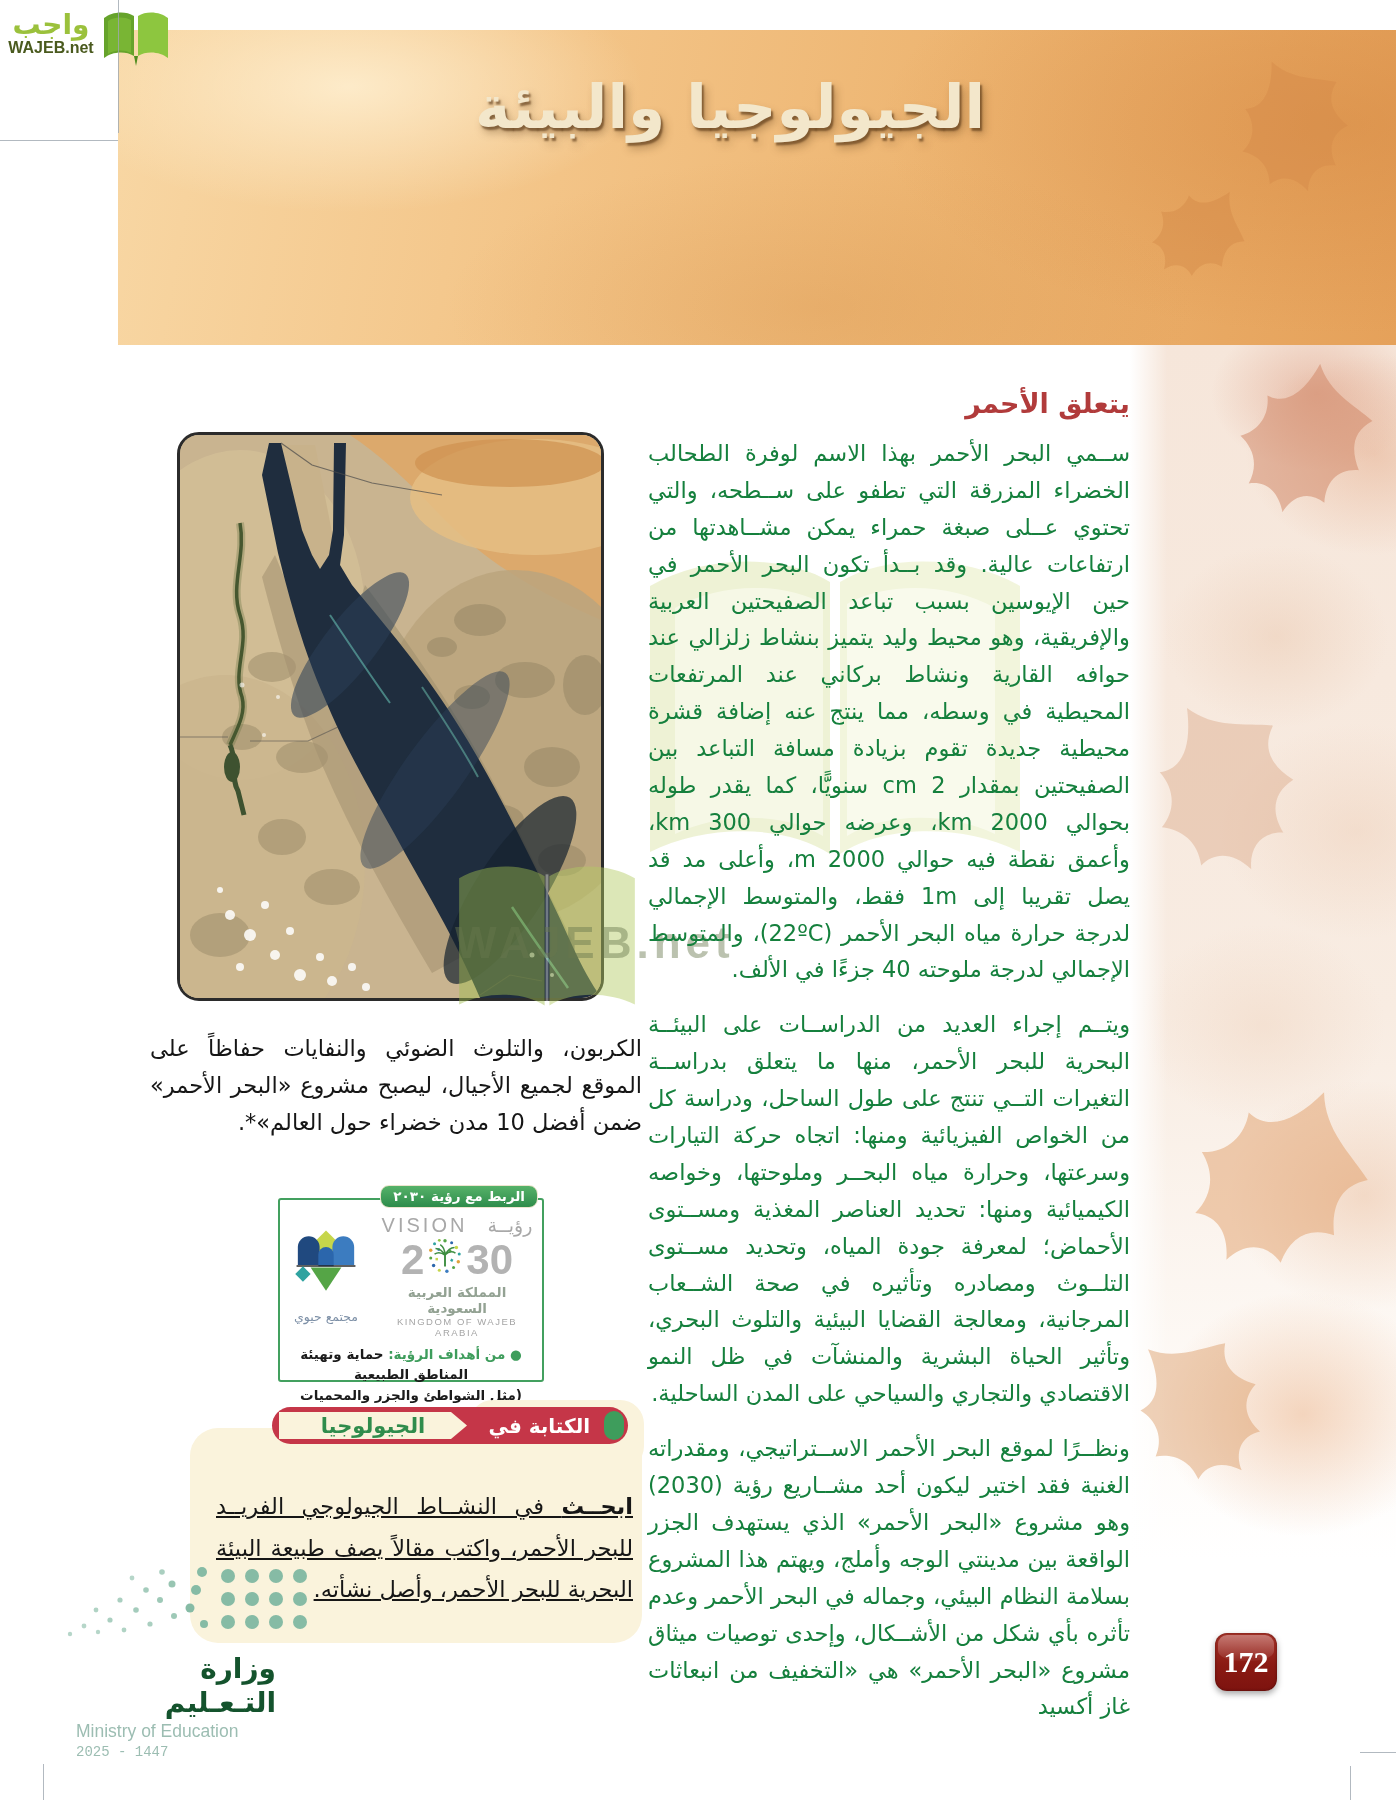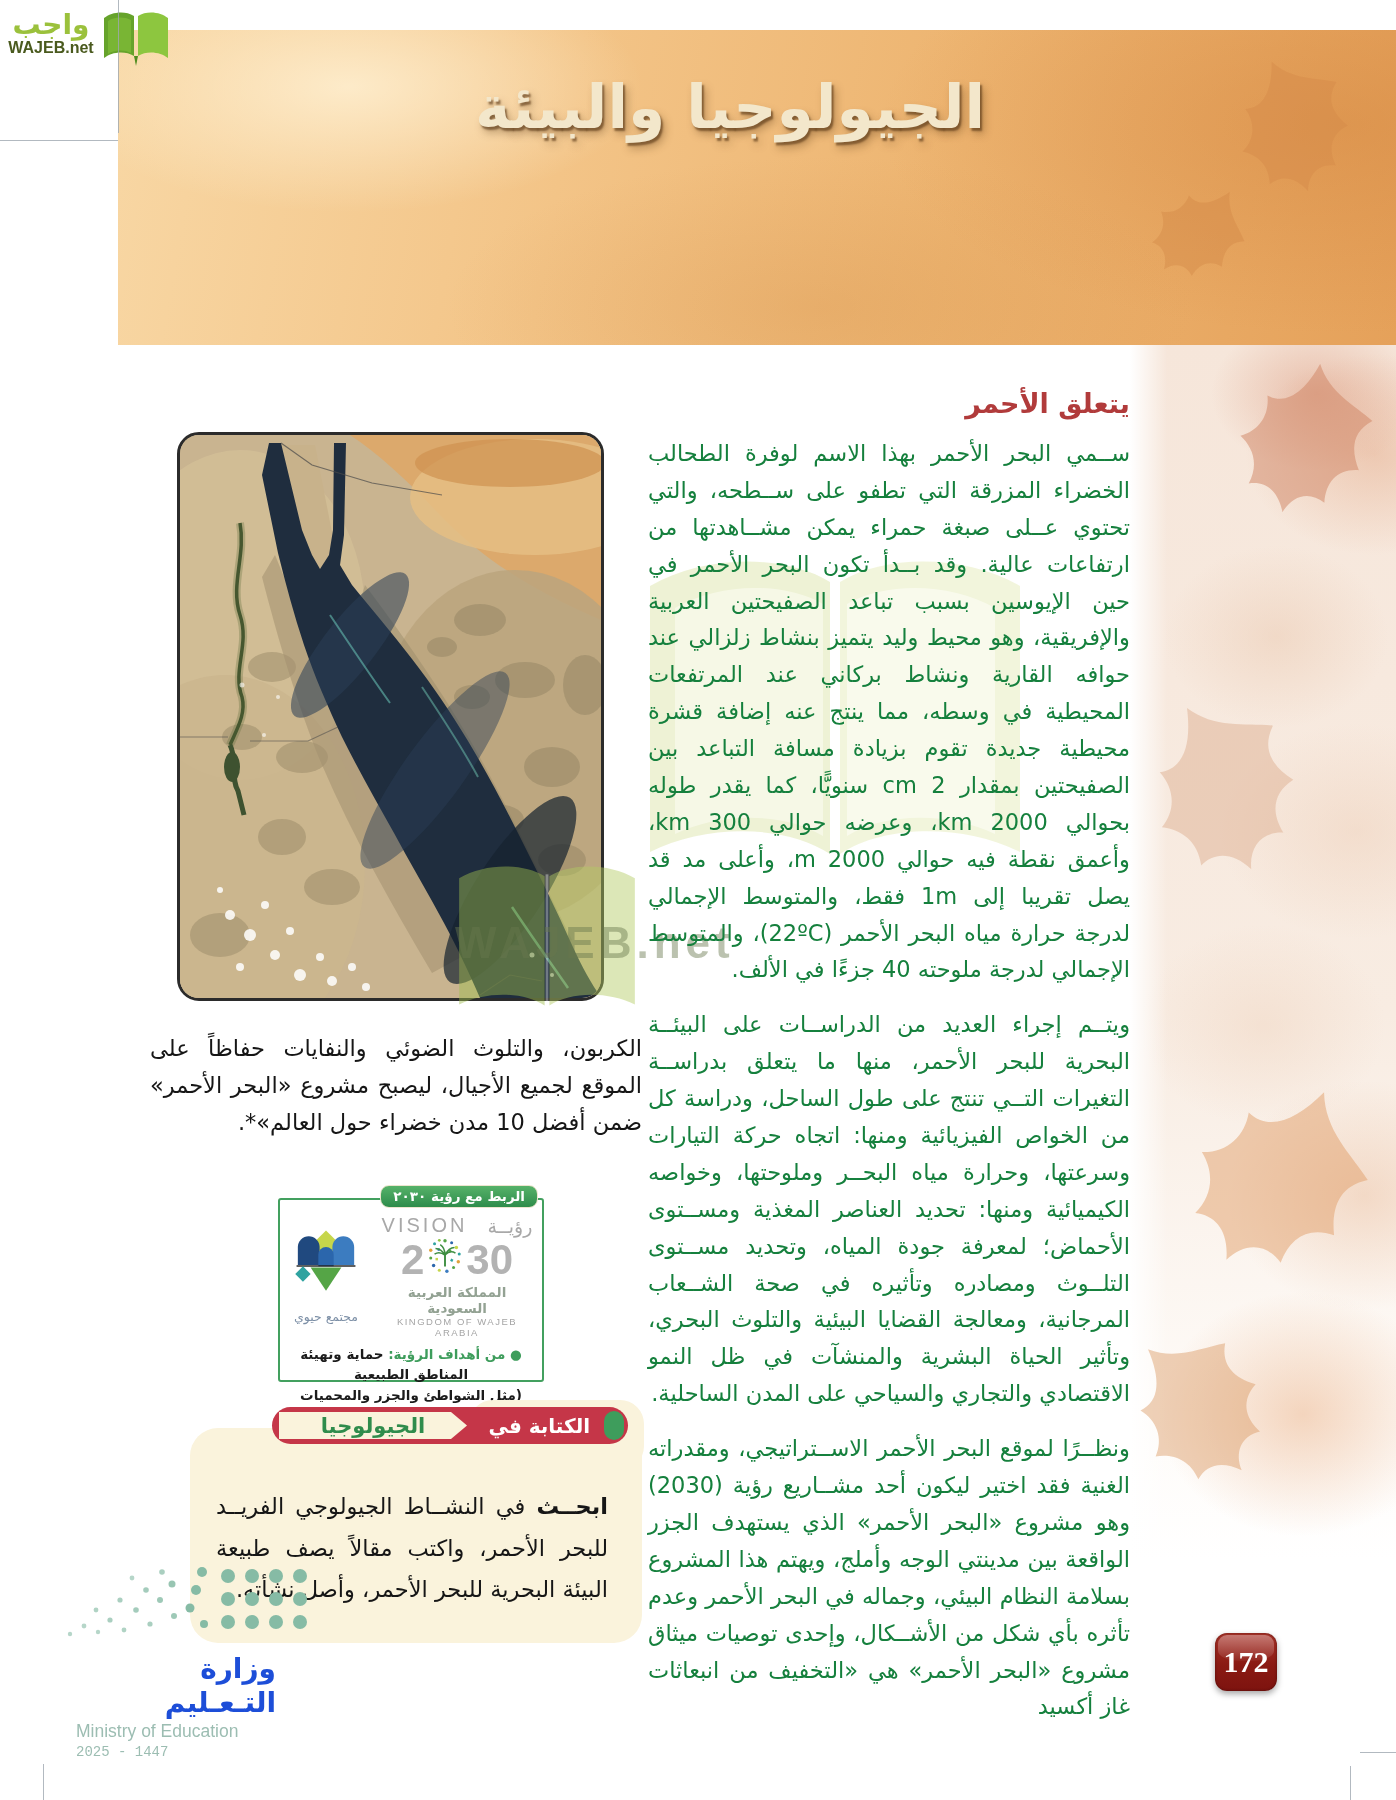--- a/index.html
+++ b/index.html
@@ -52,21 +52,21 @@
   
   .vision-box{position:absolute;left:278px;top:1198px;width:262px;height:180px;
     background:#ffffff;border:2.5px solid #43A05F;border-radius:3px;}
   .vision-tab{position:absolute;top:-15px;right:4px;padding:2px 12px 3px;
     background:linear-gradient(180deg,#56B269,#2E8C4B);color:#fff;font-size:13.5px;font-weight:bold;
     border:1.5px solid #EDE5CE;border-radius:9px;direction:rtl;white-space:nowrap;}
   .vb-row{display:flex;direction:ltr;justify-content:center;align-items:center;gap:12px;padding-top:14px;}
   .community{width:80px;text-align:center;}
   .community-label{font-size:12.5px;color:#7C8FA6;margin-top:2px;}
   .v2030{width:158px;text-align:center;font-family:"Liberation Sans",sans-serif;}
-  .v-line1{display:flex;justify-content:center;align-items:flex-end;gap:20px;color:#A8A8A8;}
+  .v-line1{display:flex;justify-content:center;align-items:flex-start;gap:20px;color:#A8A8A8;}
   .v-line1 .ven{font-size:20px;letter-spacing:3px;}
   .v-line1 .var{font-size:19px;font-family:"DejaVu Sans",sans-serif;}
   .v-line2{display:flex;justify-content:center;align-items:center;color:#B3B3B3;font-weight:bold;font-size:42px;line-height:1;}
   .v-line3{font-size:13.5px;font-weight:bold;color:#93A293;font-family:"DejaVu Sans",sans-serif;margin-top:2px;}
   .v-line4{font-size:9.5px;letter-spacing:1.5px;color:#A5A5A5;}
   .vb-goal{direction:rtl;text-align:center;font-size:13.5px;font-weight:bold;line-height:1.5;
     padding:6px 8px 0 8px;color:#1b1b1b;}
   .goal-green{color:#3E9D5C;}
   
   .writing-box{position:absolute;left:190px;top:1428px;width:452px;min-height:215px;
@@ -75,27 +75,27 @@
     background:#FAF3DC;border-radius:24px;}
   .writing-banner{position:absolute;top:-21px;left:82px;right:14px;height:37px;
     background:#C53648;border-radius:19px;}
   .wb-cream{position:absolute;left:7px;top:5px;bottom:5px;width:188px;background:#FAF3DC;
     clip-path:polygon(0 0,calc(100% - 16px) 0,100% 50%,calc(100% - 16px) 100%,0 100%);
     display:flex;align-items:center;justify-content:center;}
   .wb-subject{font-size:21px;font-weight:bold;color:#2F8C4C;}
   .wb-label{position:absolute;right:38px;top:50%;transform:translateY(-50%);
     color:#ffffff;font-size:20px;font-weight:bold;}
   .wb-cap{position:absolute;right:4px;top:4px;bottom:4px;width:20px;background:#3E9D5C;border-radius:12px;}
-  .writing-body{padding:58px 34px 24px 26px;direction:rtl;font-size:22.5px;line-height:1.85;
-    color:#161616;text-align:justify;}
+  .writing-body{padding:58px 9px 24px 26px;direction:rtl;font-size:22.5px;line-height:1.85;
+    color:#161616;text-align:justify;text-decoration:underline;}
   .writing-body b{font-weight:bold;}
   
   .ministry-dots{position:absolute;left:62px;top:1562px;width:276px;height:76px;}
   .ministry-text{position:absolute;left:76px;top:1652px;width:200px;}
-  .ministry-ar{font-size:28px;font-weight:bold;color:#1d4ed8;direction:rtl;line-height:1.2;margin-left:37px;}
+  .ministry-ar{font-size:28px;font-weight:bold;color:#14532d;direction:rtl;line-height:1.2;margin-left:37px;}
   .ministry-en{font-size:17.5px;color:#9CBDB2;font-family:"Liberation Sans",sans-serif;margin-top:2px;}
   .ministry-years{font-size:14px;color:#9CBDB2;font-family:Liberation Mono, monospace;margin-top:2px;}
   
   .page-badge{position:absolute;left:1215px;top:1633px;width:62px;height:58px;border-radius:12px;
     background:linear-gradient(180deg,#A83228 0%,#8A1A13 55%,#7D130F 100%);
     box-shadow:0 3px 6px rgba(0,0,0,.35), inset 0 0 3px rgba(0,0,0,.4);
     display:flex;align-items:center;justify-content:center;}
   .page-badge::before{content:"";position:absolute;left:5%;top:4%;right:5%;height:44%;
     background:linear-gradient(rgba(255,255,255,.35),rgba(255,255,255,.04));border-radius:9px 9px 40% 40%;}
   .page-badge span{position:relative;color:#fff;font-family:"Liberation Serif",serif;

